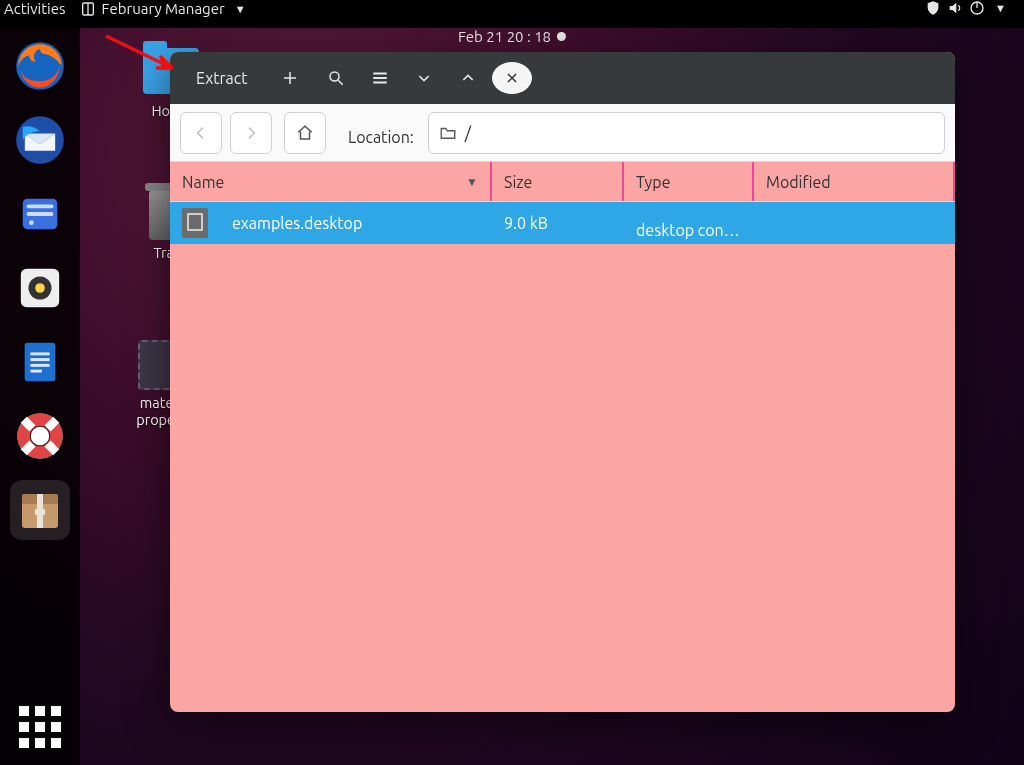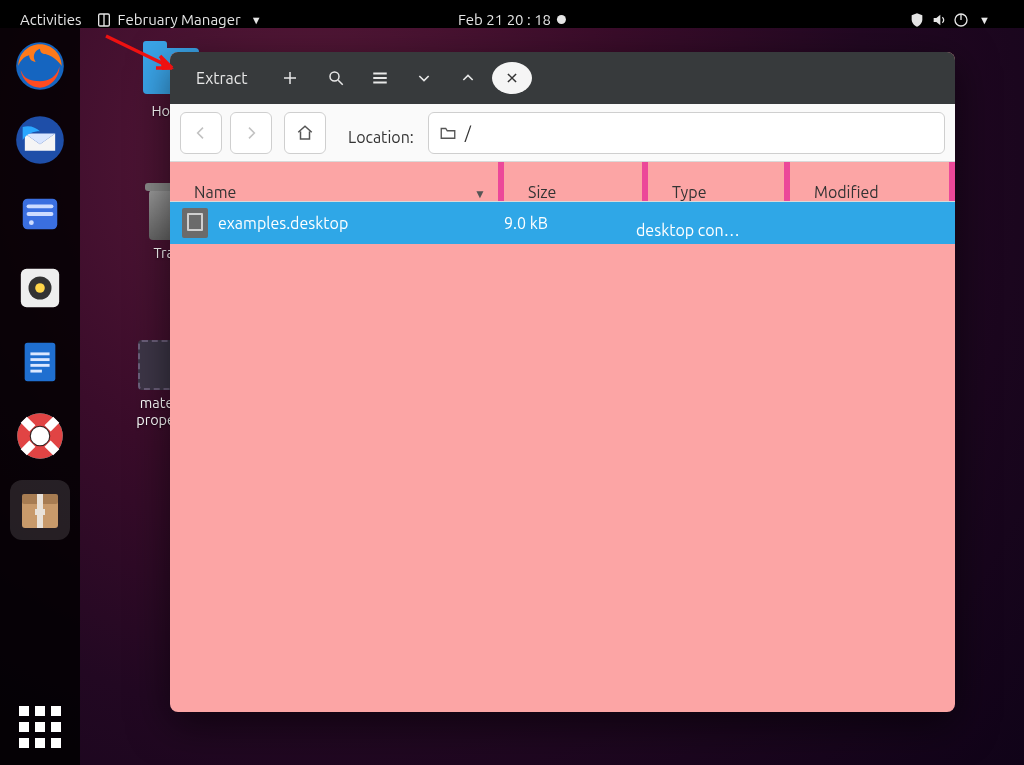--- a/index.html
+++ b/index.html
@@ -6,22 +6,22 @@
   html, body { width:1024px; height:765px; overflow:hidden; }
   body {
     background: radial-gradient(circle at 30% 20%, #5a1a3a 0%, #3a0c2a 35%, #220822 60%, #100318 100%);
     position: relative;
     color:#fff;
   }
 
   
   .top-panel {
     position:absolute; top:0; left:0; right:0; height:28px;
-    background:#000; color:#e6e6e6; display:flex; align-items:flex-end;
-    font-size:15px; padding:0 20px;
+    background:#000; color:#e6e6e6; display:flex; align-items:flex-start;
+    font-size:15px; padding:0 4px;
   }
   .top-panel .spacer { flex:1; }
   .top-panel .center { position:absolute; left:50%; transform:translateX(-50%);
     display:flex; align-items:center; gap:6px;margin-top:28px;}
   .top-panel .item { margin-right:14px; display:flex; align-items:center; gap:6px;}
   .top-panel svg { width:16px; height:16px; fill:#e6e6e6; }
   .tri-down { font-size:11px; margin-left:4px;}
   .dot { width:9px;height:9px;border-radius:50%;background:#e6e6e6;display:inline-block;}
 
   
@@ -69,32 +69,32 @@
     height:58px;background:#fafafa;border-bottom:1px solid #d9d9d9;
     display:flex;align-items:center;padding:0 10px;gap:8px;
   }
   .nav-btn{width:42px;height:42px;border:1px solid #cfcfcf;background:#fff;border-radius:6px;display:flex;align-items:center;justify-content:center;color:#777;}
   .nav-btn.disabled{color:#c2c2c2;}
   .loc-label{color:#333;font-size:16px;margin:8px 6px 0 14px;}
   .loc-field{flex:1;height:42px;border:1px solid #cfcfcf;border-radius:6px;background:#fff;display:flex;align-items:center;padding:0 10px;gap:8px;color:#333;font-size:17px;}
   .loc-field svg{width:18px;height:18px;}
 
   .list-header{height:40px;display:flex;border-bottom:1px solid #d9d9d9;color:#333;font-size:16px;}
-  .list-header .col{display:flex;align-items:flex-end;padding:0 12px;border-right:6px solid #ec4899;margin-left:12px;}
+  .list-header .col{display:flex;align-items:center;padding:0 12px;border-right:2px solid #ec4899;}
   .col-name{flex:0 0 322px;justify-content:space-between;}
   .col-size{flex:0 0 132px;}
   .col-type{flex:0 0 130px;}
   .col-mod{flex:1;border-right:none;}
   .sort-ind{font-size:12px;color:#555;}
 
   .list-body{}
   .row{height:42px;display:flex;align-items:center;font-size:16px;}
   .row.selected{background:#2fa7e7;color:#fff;}
   .cell{padding:0 12px;overflow:hidden;text-overflow:ellipsis;white-space:nowrap;}
-  .cell-name{flex:0 0 322px;display:flex;align-items:center;gap:10px;}
+  .cell-name{flex:0 0 322px;display:flex;align-items:center;gap:24px;}
   .cell-size{flex:0 0 132px;}
   .cell-type{flex:0 0 130px;margin-top:14px;}
   .cell-mod{flex:1;}
   .file-ico{width:26px;height:30px;background:#6b6b6b;border-radius:2px;position:relative;flex-shrink:0;}
   .file-ico:after{content:"";position:absolute;inset:5px 5px auto 5px;height:14px;border:2px solid #cfcfcf;border-radius:1px;}
 
   
   .arrow{position:absolute;left:102px;top:30px;pointer-events:none;}
   .arrow svg{width:90px;height:50px;}
 </style>

